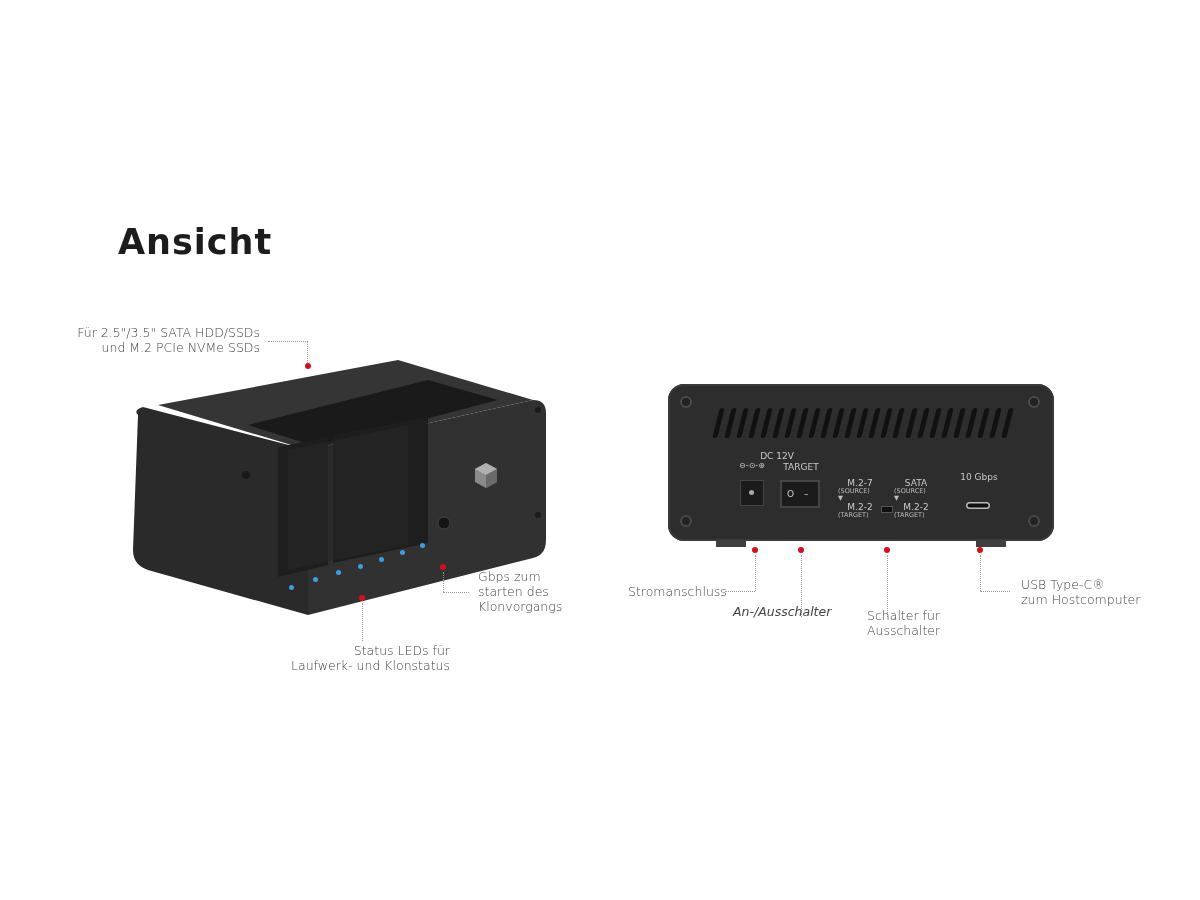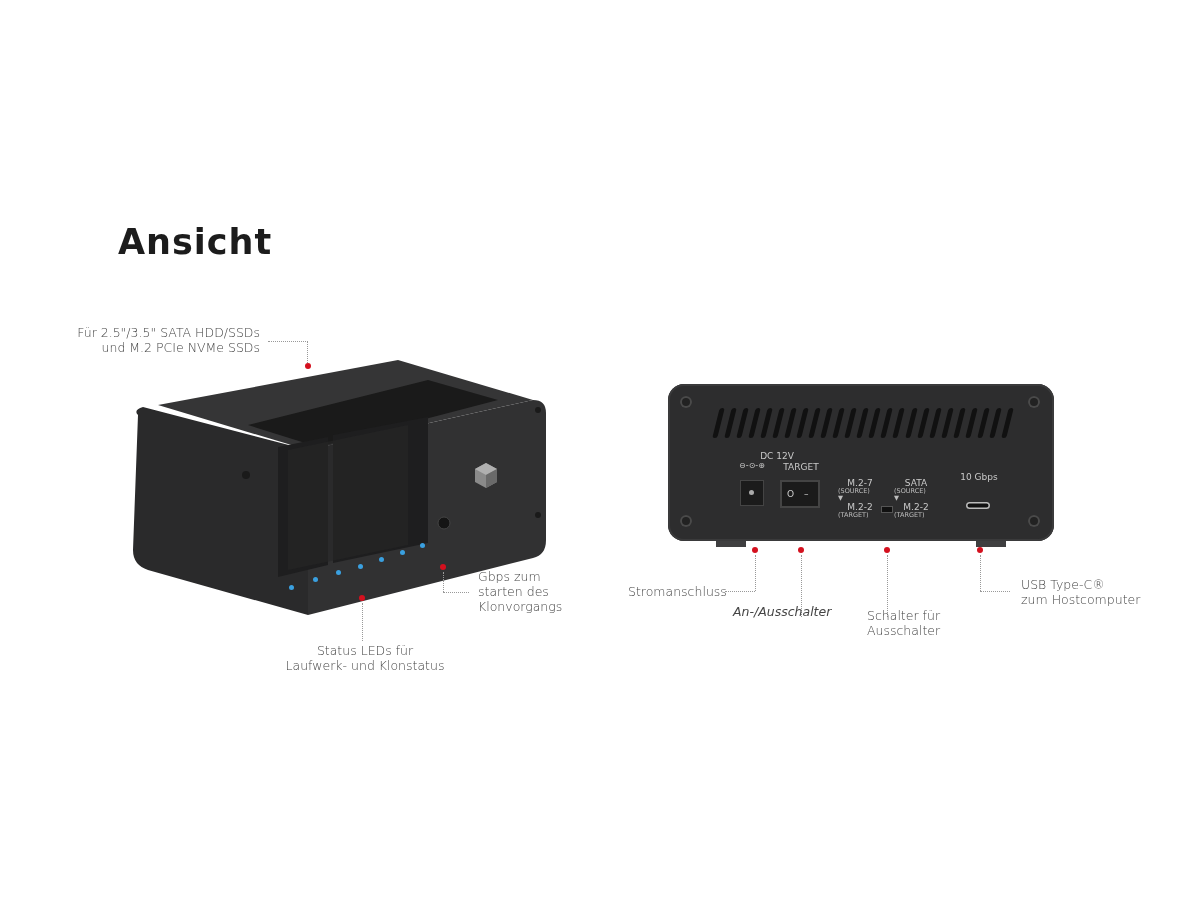--- a/index.html
+++ b/index.html
@@ -68,21 +68,21 @@
 <div class="abs" style="left:289px; top:585px; width:5px; height:5px; border-radius:50%; background:#3aa0e0;"></div>
 <div class="abs" style="left:313px; top:577px; width:5px; height:5px; border-radius:50%; background:#3aa0e0;"></div>
 <div class="abs" style="left:336px; top:570px; width:5px; height:5px; border-radius:50%; background:#3aa0e0;"></div>
 <div class="abs" style="left:358px; top:564px; width:5px; height:5px; border-radius:50%; background:#3aa0e0;"></div>
 <div class="abs" style="left:379px; top:557px; width:5px; height:5px; border-radius:50%; background:#3aa0e0;"></div>
 <div class="abs" style="left:400px; top:550px; width:5px; height:5px; border-radius:50%; background:#3aa0e0;"></div>
 <div class="abs" style="left:420px; top:543px; width:5px; height:5px; border-radius:50%; background:#3aa0e0;"></div>
 
 <div class="abs dot" style="left:359px; top:595px;"></div>
 <div class="abs vline" style="left:362px; top:603px; height:38px;"></div>
-<div class="abs label" style="left:280px; top:643px; width:170px; text-align:center;">
+<div class="abs label" style="left:280px; top:643px; width:170px; text-align:right;">
   <div>Status LEDs für</div>
   <div>Laufwerk- und Klonstatus</div>
 </div>
 
 <div class="abs dot" style="left:440px; top:564px;"></div>
 <div class="abs vline" style="left:443px; top:572px; height:20px;"></div>
 <div class="abs hline" style="left:443px; top:592px; width:26px;"></div>
 <div class="abs label" style="left:478px; top:569px; width:110px;">
   <div>Gbps zum</div>
   <div>starten des</div>

